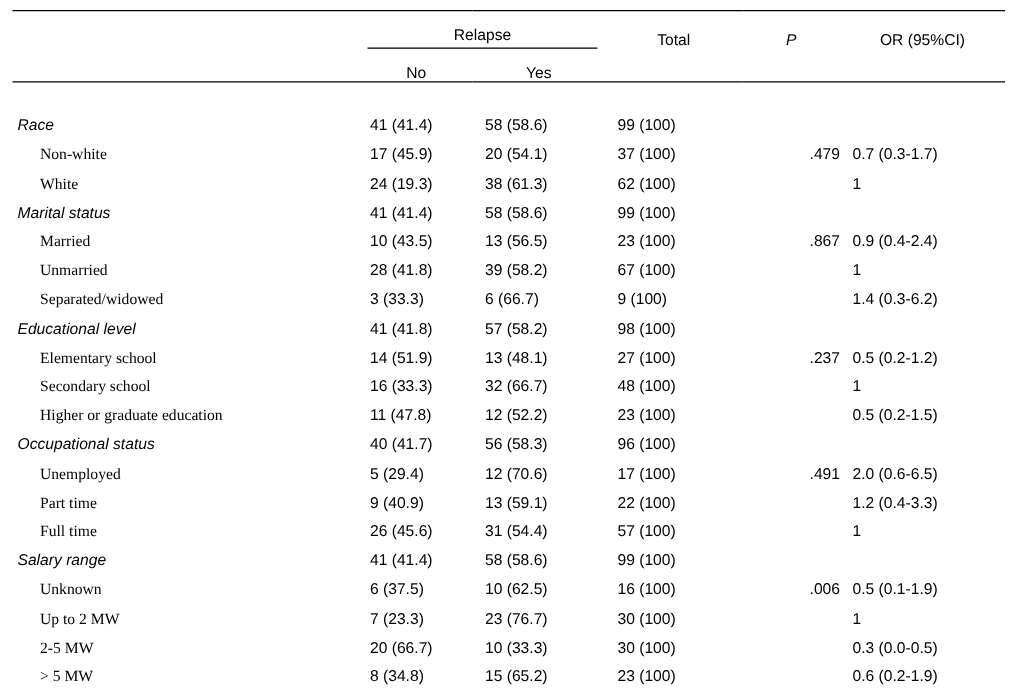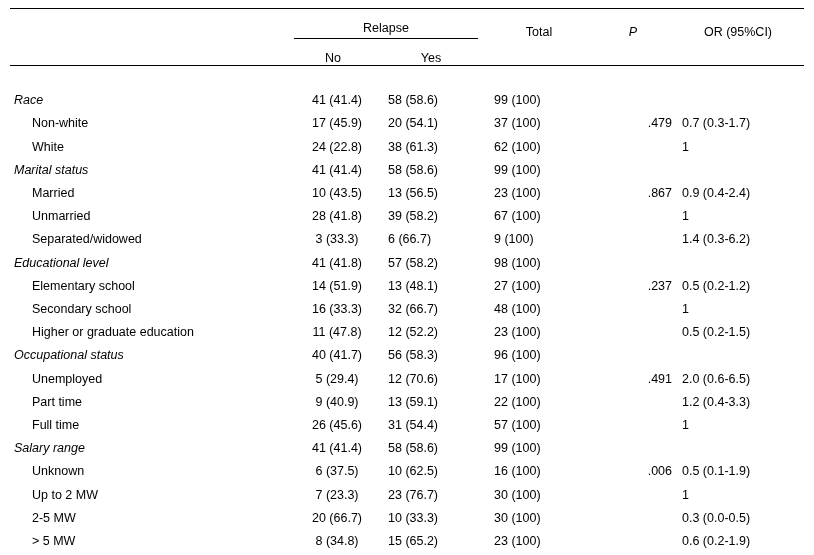--- a/index.html
+++ b/index.html
@@ -67,32 +67,33 @@
     display: block;
     border-bottom: 1px solid #000;
     padding-bottom: 3px;
     margin: 0 6px;
   }
   .italic-head {
     font-style: italic;
   }
   .indent1 {
     padding-left: 22px !important;
+    font-family: Liberation Serif, serif;
   }
   tbody.body td {
     height: 23.2px;
     font-size: 12.5px;
     line-height: 23.2px;
   }
   tbody.body td.label {
     text-align: left;
     padding-left: 4px;
   }
   tbody.body td.num {
-    text-align: center;
+    text-align: left;
     padding-left: 8px;
   }
   tbody.body td.numc {
     text-align: left;
     padding-left: 10px;
   }
   tbody.body td.p {
     text-align: right;
     padding-left: 14px;
   }
@@ -154,21 +155,21 @@
         <tr>
           <td class="label indent1">Non-white</td>
           <td class="num">17 (45.9)</td>
           <td class="numc">20 (54.1)</td>
           <td class="numc">37 (100)</td>
           <td class="p">.479</td>
           <td class="or">0.7 (0.3-1.7)</td>
         </tr>
         <tr>
           <td class="label indent1">White</td>
-          <td class="num">24 (22.8)</td>
+          <td class="num">24 (19.3)</td>
           <td class="numc">38 (61.3)</td>
           <td class="numc">62 (100)</td>
           <td class="p"></td>
           <td class="or">1</td>
         </tr>
         <tr>
           <td class="label italic-head">Marital status</td>
           <td class="num">41 (41.4)</td>
           <td class="numc">58 (58.6)</td>
           <td class="numc">99 (100)</td>

